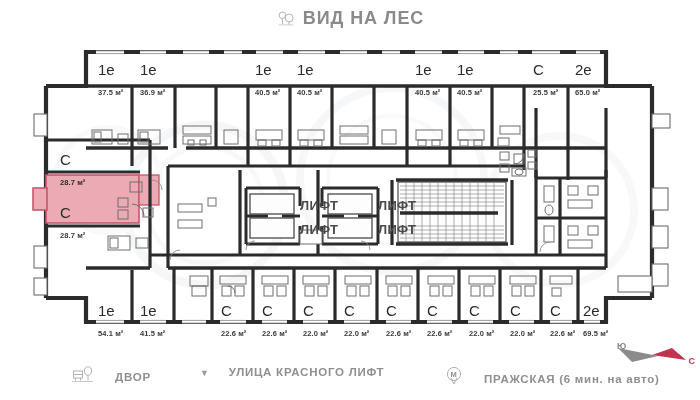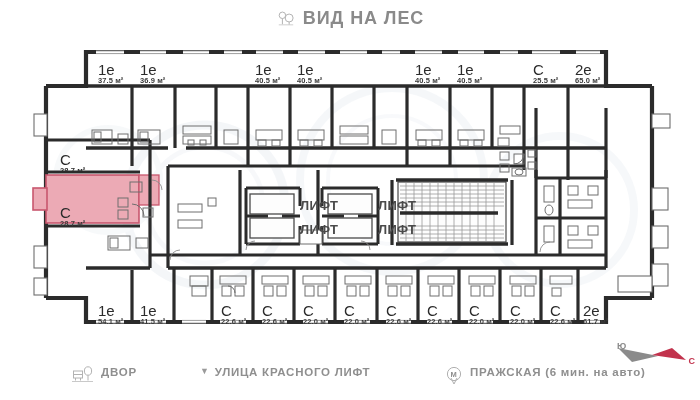--- a/index.html
+++ b/index.html
@@ -15,29 +15,29 @@
   .tree-ico{width:20px;height:18px;display:block;}
 
   
   .plan{position:absolute;left:0;top:30px;width:700px;height:312px;}
   .plan svg{display:block;}
 
   
   .lab{position:absolute;font-family:"Liberation Sans","DejaVu Sans",sans-serif;
        line-height:1;white-space:nowrap;}
   .lab .t{display:block;font-size:15px;font-weight:400;color:#2b2b2b;letter-spacing:0px;}
-  .lab .a{display:block;font-size:7.5px;font-weight:600;color:#3a3a3a;margin-top:0;letter-spacing:.1px;}
+  .lab .a{display:block;font-size:7.5px;font-weight:600;color:#3a3a3a;margin-top:12px;letter-spacing:.1px;}
   .lab.hl .t,.lab.hl .a{color:#2b2b2b;}
 
   .liftlab{position:absolute;font-size:13px;font-weight:600;color:#4a4a4a;
            letter-spacing:.3px;margin-left:40px;}
 
   
   .ftr{position:absolute;left:0;top:352px;width:700px;height:48px;}
-  .f-item{position:absolute;display:flex;align-items:flex-start;gap:7px;
+  .f-item{position:absolute;display:flex;align-items:flex-end;gap:21px;
           font-size:11.5px;font-weight:700;letter-spacing:.75px;color:#8f8f8f;}
   .f-yard{left:72px;top:14px;}
   .f-street{left:200px;top:14px;}
   .f-metro{left:446px;top:14px;}
   .f-street .caret{font-size:9px;color:#9a9a9a;margin-right:-2px;}
   .yard-ico{width:22px;height:17px;display:block;}
   .metro-ico{width:17px;height:19px;display:block;}
 
   
   .compass{position:absolute;left:612px;top:342px;width:82px;height:28px;}
@@ -512,21 +512,21 @@
     <div class="lab" style="left:510px;top:273px">
         <span class="t">С</span>
         <span class="a">22.0 м²</span>
       </div>
     <div class="lab" style="left:550px;top:273px">
         <span class="t">С</span>
         <span class="a">22.6 м²</span>
       </div>
     <div class="lab" style="left:583px;top:273px">
         <span class="t">2е</span>
-        <span class="a">61.7 м²</span>
+        <span class="a">69.5 м²</span>
       </div>
 
     <div class="liftlab" style="left:260px;top:168px">ЛИФТ</div>
     <div class="liftlab" style="left:260px;top:192px">ЛИФТ</div>
     <div class="liftlab" style="left:338px;top:168px">ЛИФТ</div>
     <div class="liftlab" style="left:338px;top:192px">ЛИФТ</div>
   </div>
 
   <div class="ftr">
 

